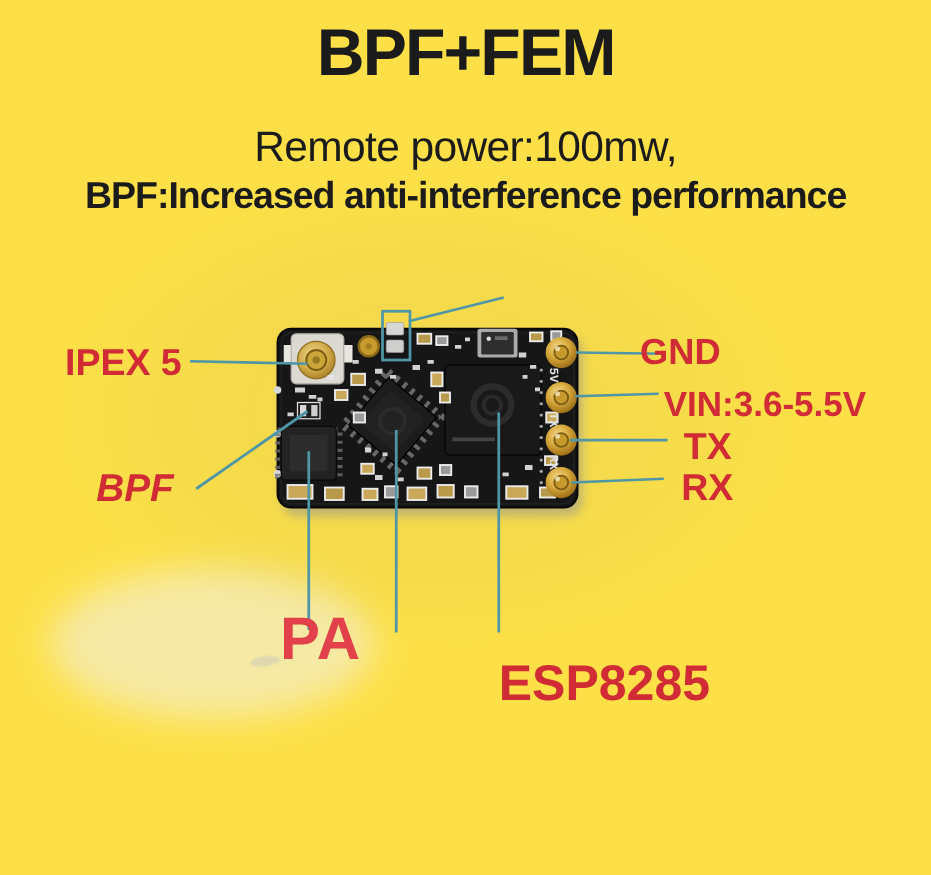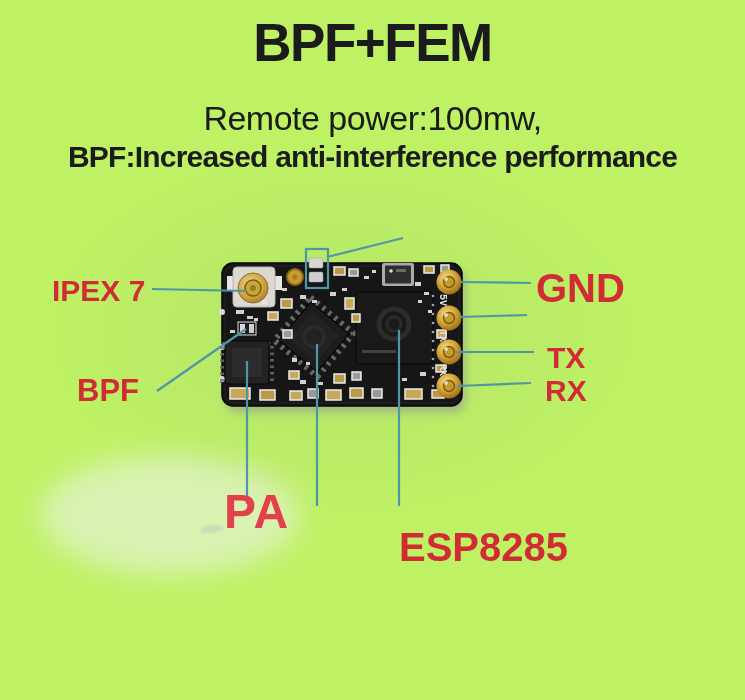--- a/index.html
+++ b/index.html
@@ -1,40 +1,40 @@
 <!DOCTYPE html>
 <html style="--label_red: #d12b35; --pa_red: #e2404a; --line_teal: #4f96a6; --title_black: #1b1b1b; --pcb_black: #161616; --pad_gold: #d8a93c;"><head>
 <meta charset="utf-8">
 <style>
   html,body{margin:0;padding:0;background:#ffffff;}
   #canvas{
     position:relative;
     width:745px;height:700px;
     overflow:hidden;
-    background:#bef264;
+    background:#fde047;
     font-family:"Liberation Sans",sans-serif;
   }
   .center-text{
     position:absolute;left:0;width:100%;text-align:center;
     color:var(--title_black);line-height:1;
   }
   .page-title{top:16px;font-size:53px;font-weight:800;letter-spacing:-1.5px;}
   .sub1{top:101px;font-size:34px;font-weight:400;letter-spacing:-0.5px;}
   .sub2{top:142px;font-size:30px;font-weight:700;letter-spacing:-0.8px;}
   .red-label{
     position:absolute;color:var(--label_red);
     font-weight:600;line-height:1;white-space:nowrap;
   }
   .lbl-boot{left:381px;top:205px;font-size:30px;}
   .lbl-ipex{left:52px;top:276px;font-size:30px;}
-  .lbl-gnd{left:536px;top:268px;font-size:40px;}
+  .lbl-gnd{left:512px;top:268px;font-size:29px;}
   .lbl-vin{left:531px;top:310px;font-size:28px;}
   .lbl-tx{left:547px;top:343px;font-size:30px;}
   .lbl-rx{left:545px;top:376px;font-size:30px;}
-  .lbl-bpf{left:77px;top:375px;font-size:31px;font-weight:700;}
+  .lbl-bpf{left:77px;top:375px;font-size:31px;font-weight:700;font-style:italic;}
   .lbl-pa{left:224px;top:488px;font-size:48px;font-weight:700;letter-spacing:1px;color:var(--pa_red);}
   .lbl-sx{left:281px;top:528px;font-size:30px;}
   .lbl-esp{left:399px;top:527px;font-size:40px;}
   .product-name{
     position:absolute;right:14px;top:657px;
     font-size:33px;font-weight:800;letter-spacing:-0.5px;
     color:var(--title_black);line-height:1;
   }
   svg.board{position:absolute;left:0;top:0;}
   .smudge{position:absolute;left:200px;top:525px;width:24px;height:8px;
@@ -243,22 +243,23 @@
       <line x1="461" y1="282" x2="531" y2="283"></line>
       <line x1="460" y1="317" x2="527" y2="315"></line>
       <line x1="456" y1="352" x2="534" y2="352"></line>
       <line x1="457" y1="386" x2="531" y2="383"></line>
       <line x1="247" y1="361" x2="247" y2="504"></line>
       <line x1="317" y1="344" x2="317" y2="506"></line>
       <line x1="399" y1="330" x2="399" y2="506"></line>
     </g>
   </svg>
 
-  <div class="red-label lbl-ipex">IPEX 7</div>
+  <div class="red-label lbl-ipex">IPEX 5</div>
   <div class="red-label lbl-gnd">GND</div>
+  <div class="red-label lbl-vin">VIN:3.6-5.5V</div>
   <div class="red-label lbl-tx">TX</div>
   <div class="red-label lbl-rx">RX</div>
   <div class="red-label lbl-bpf">BPF</div>
   <div class="red-label lbl-pa">PA</div>
   <div class="red-label lbl-esp">ESP8285</div>
 
   <div class="smudge"></div>
 
 </div>
 

